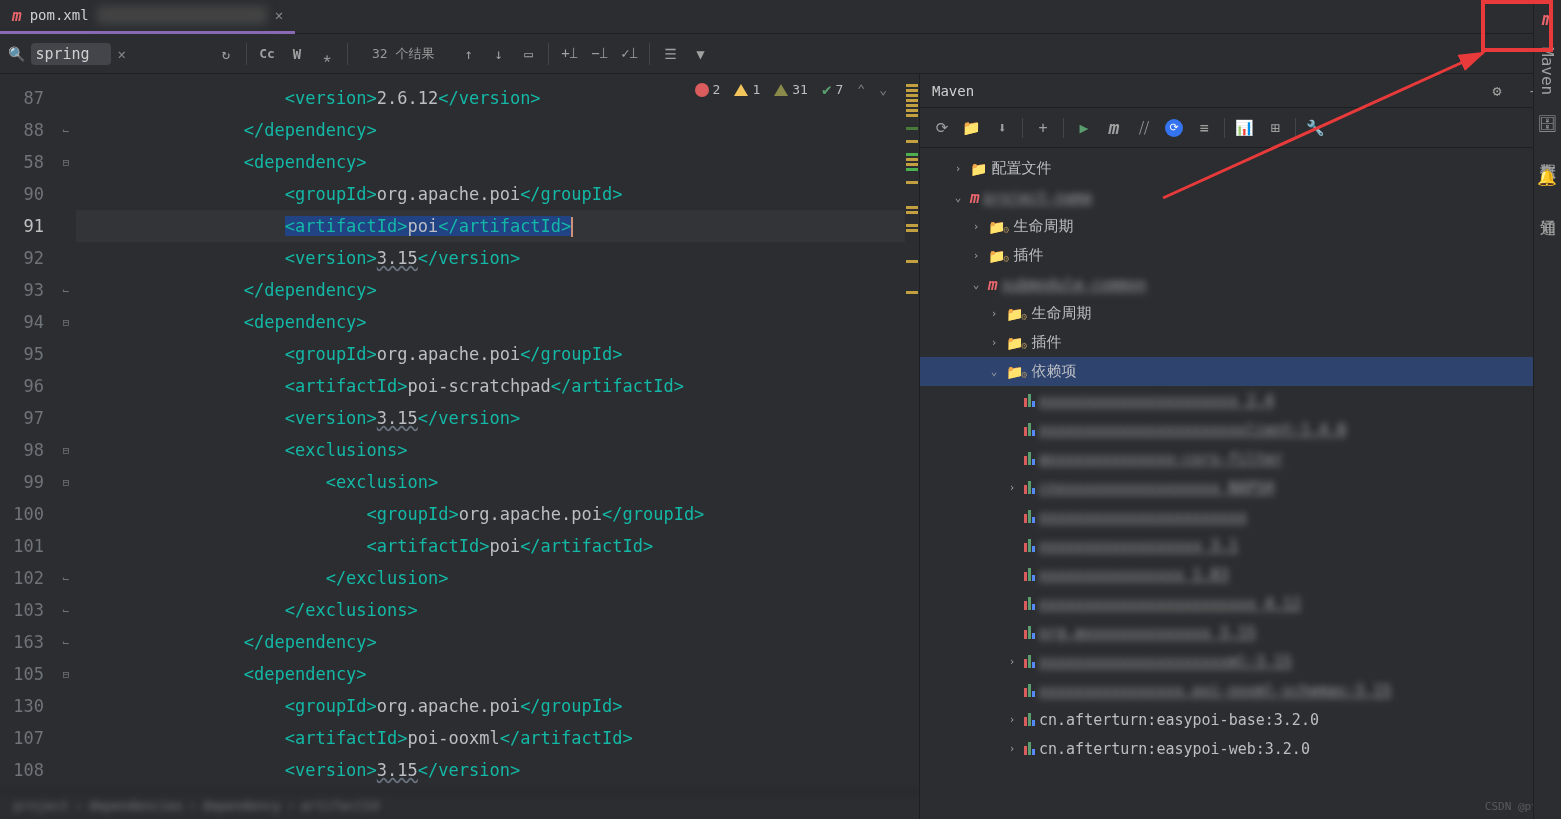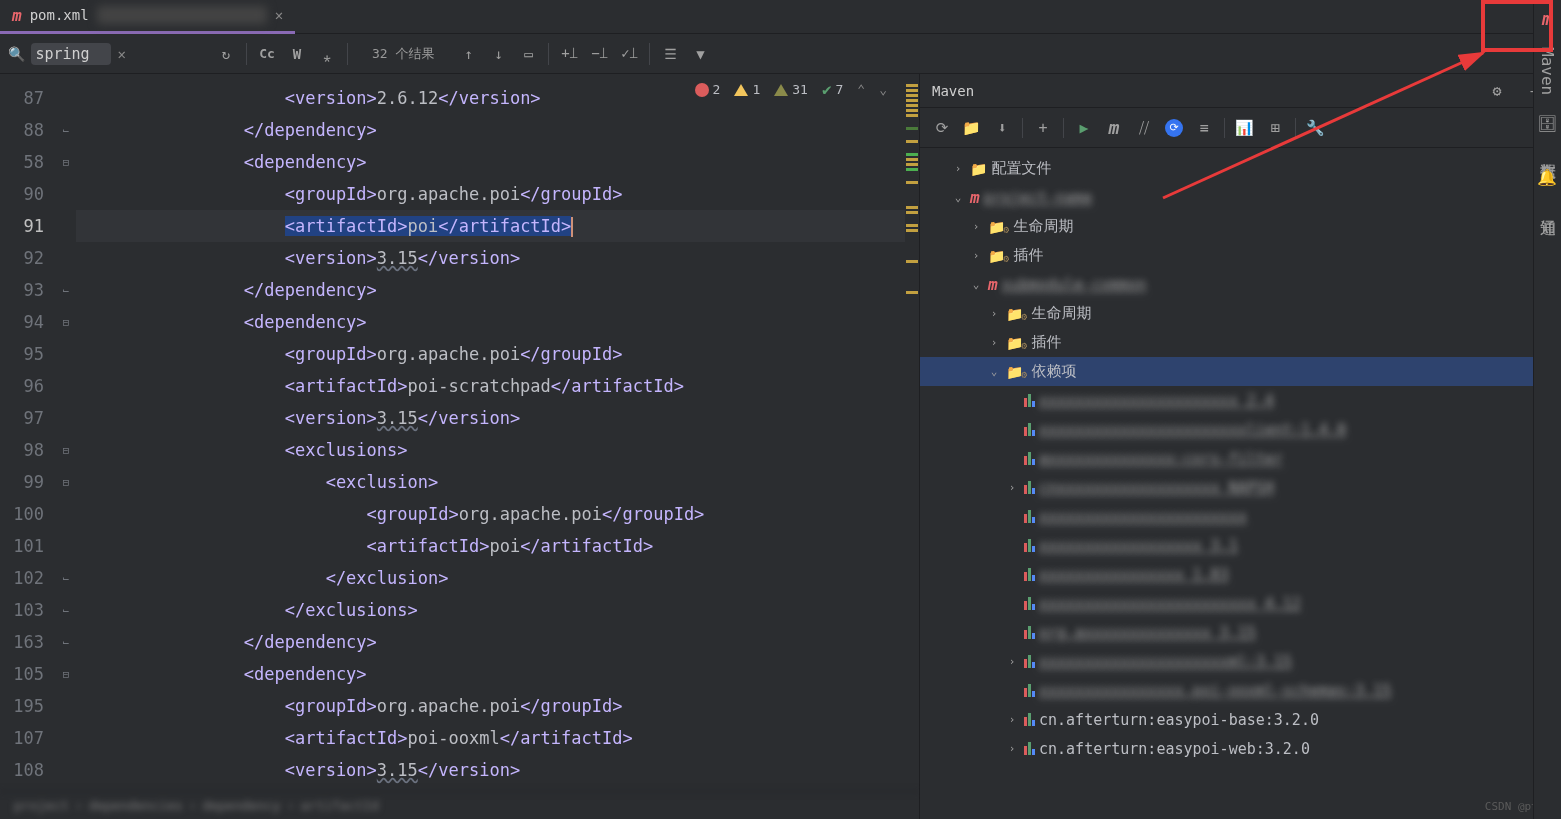--- a/index.html
+++ b/index.html
@@ -26,21 +26,21 @@
 .editor-pane { display:flex; flex-direction:column; width:920px; border-right:1px solid #1e1f22; position:relative; }
 .code-area { display:flex; flex:1; overflow:hidden; font-family:Consolas, "Courier New", monospace; font-size:17px; }
 .gutter { background:#2b2d30; text-align:right; color:#6f737a; padding:8px 12px 8px 0; user-select:none; min-width:56px; }
 .gutter-line { height:32px; line-height:32px; position:relative; }
 .gutter-line.hl .ln { color:#c0c0c0; }
 .fold-col { width:20px; padding-top:8px; }
 .fold-mark { height:32px; display:flex; align-items:center; justify-content:center; color:#6f737a; font-size:11px; }
 .code-lines { flex:1; padding:8px 0; position:relative; }
 .code-line { height:32px; line-height:32px; white-space:pre; padding-left:4px; }
 .code-line.hl { background:#323438; }
-.tag { color:#c4b5fd; }
+.tag { color:#14b8a6; }
 .txt { color:#bcbec4; }
 .underline { text-decoration:underline wavy #6b7280; }
 .sel-box { background:#214283; }
 .cursor { border-left:2px solid #ce9178; display:inline-block; height:20px; vertical-align:middle; }
 .inspections { position:absolute; top:6px; right:32px; display:flex; gap:14px; align-items:center; font-size:13px; z-index:5; }
 .insp-err { display:flex; align-items:center; gap:4px; }
 .circle-red { width:14px; height:14px; border-radius:50%; background:#db5c5c; display:inline-block; }
 .tri-yellow { width:0; height:0; border-left:7px solid transparent; border-right:7px solid transparent; border-bottom:12px solid #f2c55c; display:inline-block; }
 .tri-olive { width:0; height:0; border-left:7px solid transparent; border-right:7px solid transparent; border-bottom:12px solid #8a8a4a; display:inline-block; }
 .check-g { color:#5a9e6f; font-size:16px; }
@@ -157,21 +157,21 @@
             <div class="gutter-line"><span class="ln">96</span></div>
             <div class="gutter-line"><span class="ln">97</span></div>
             <div class="gutter-line"><span class="ln">98</span></div>
             <div class="gutter-line"><span class="ln">99</span></div>
             <div class="gutter-line"><span class="ln">100</span></div>
             <div class="gutter-line"><span class="ln">101</span></div>
             <div class="gutter-line"><span class="ln">102</span></div>
             <div class="gutter-line"><span class="ln">103</span></div>
             <div class="gutter-line"><span class="ln">163</span></div>
             <div class="gutter-line"><span class="ln">105</span></div>
-            <div class="gutter-line"><span class="ln">195</span></div>
+            <div class="gutter-line"><span class="ln">130</span></div>
             <div class="gutter-line"><span class="ln">107</span></div>
             <div class="gutter-line"><span class="ln">108</span></div>
           </div>
         <div class="fold-col" id="fold-col">
             <div class="fold-mark"></div>
             <div class="fold-mark">⌙</div>
             <div class="fold-mark">⊟</div>
             <div class="fold-mark"></div>
             <div class="fold-mark"></div>
             <div class="fold-mark"></div>

